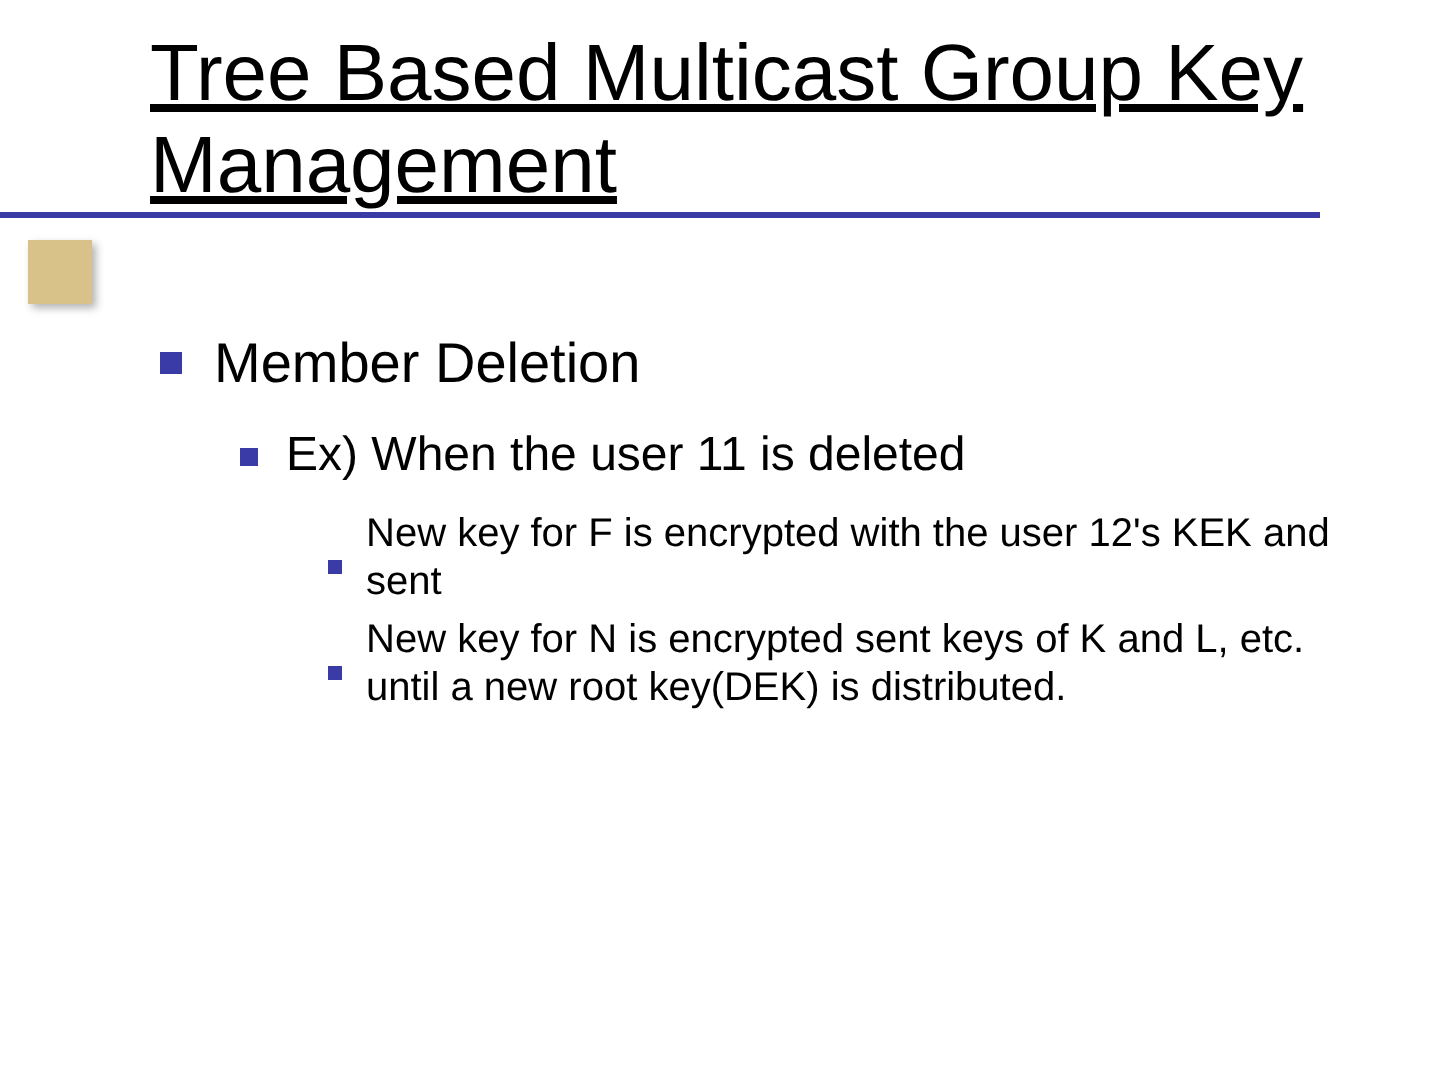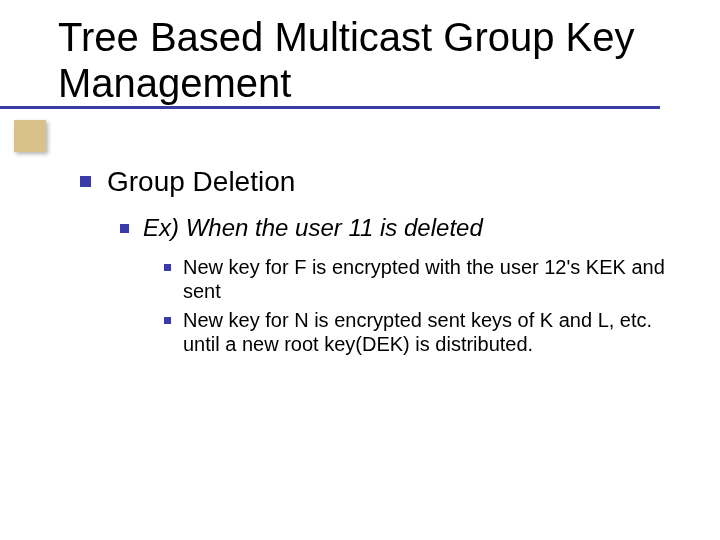--- a/index.html
+++ b/index.html
@@ -13,23 +13,24 @@
     overflow: hidden;
   }
   .slide {
     position: relative;
     width: 720px;
     height: 540px;
     box-sizing: border-box;
   }
   .title-wrap {
     position: absolute;
-    left: 58px;
+    left: 75px;
     top: 14px;
     width: 620px;
+    text-decoration: underline;
   }
   .title {
     font-size: 40px;
     line-height: 1.15;
     letter-spacing: 0px;
     color: #000;
   }
   .title-underline {
     position: absolute;
     left: 0;
@@ -60,29 +61,28 @@
     display: flex;
     align-items: flex-start;
   }
   .lvl2 {
     font-size: 24px;
     line-height: 1.25;
     margin-left: 40px;
     margin-bottom: 12px;
     display: flex;
     align-items: flex-start;
-    font-style: italic;
   }
   .lvl3 {
     font-size: 20px;
     line-height: 1.22;
     margin-left: 84px;
     margin-bottom: 4px;
     display: flex;
-    align-items: flex-start;
+    align-items: center;
   }
   .bullet {
     display: inline-block;
     background: #3b3ba8;
     flex-shrink: 0;
   }
   .lvl1 .bullet {
     width: 11px;
     height: 11px;
     margin-top: 12px;
@@ -113,21 +113,21 @@
     <div class="title">Tree Based Multicast Group Key Management</div>
   </div>
   <div class="title-underline"></div>
 
   <div class="accent-box"></div>
 
   <div class="body">
 
     <div class="lvl1">
       <span class="bullet"></span>
-      <span class="text">Group Deletion</span>
+      <span class="text">Member Deletion</span>
     </div>
 
     <div class="lvl2">
       <span class="bullet"></span>
       <span class="text">Ex) When the user 11 is deleted</span>
     </div>
 
     <div class="lvl3">
       <span class="bullet"></span>
       <span class="text">New key for F is encrypted with the user 12's KEK and sent</span>

